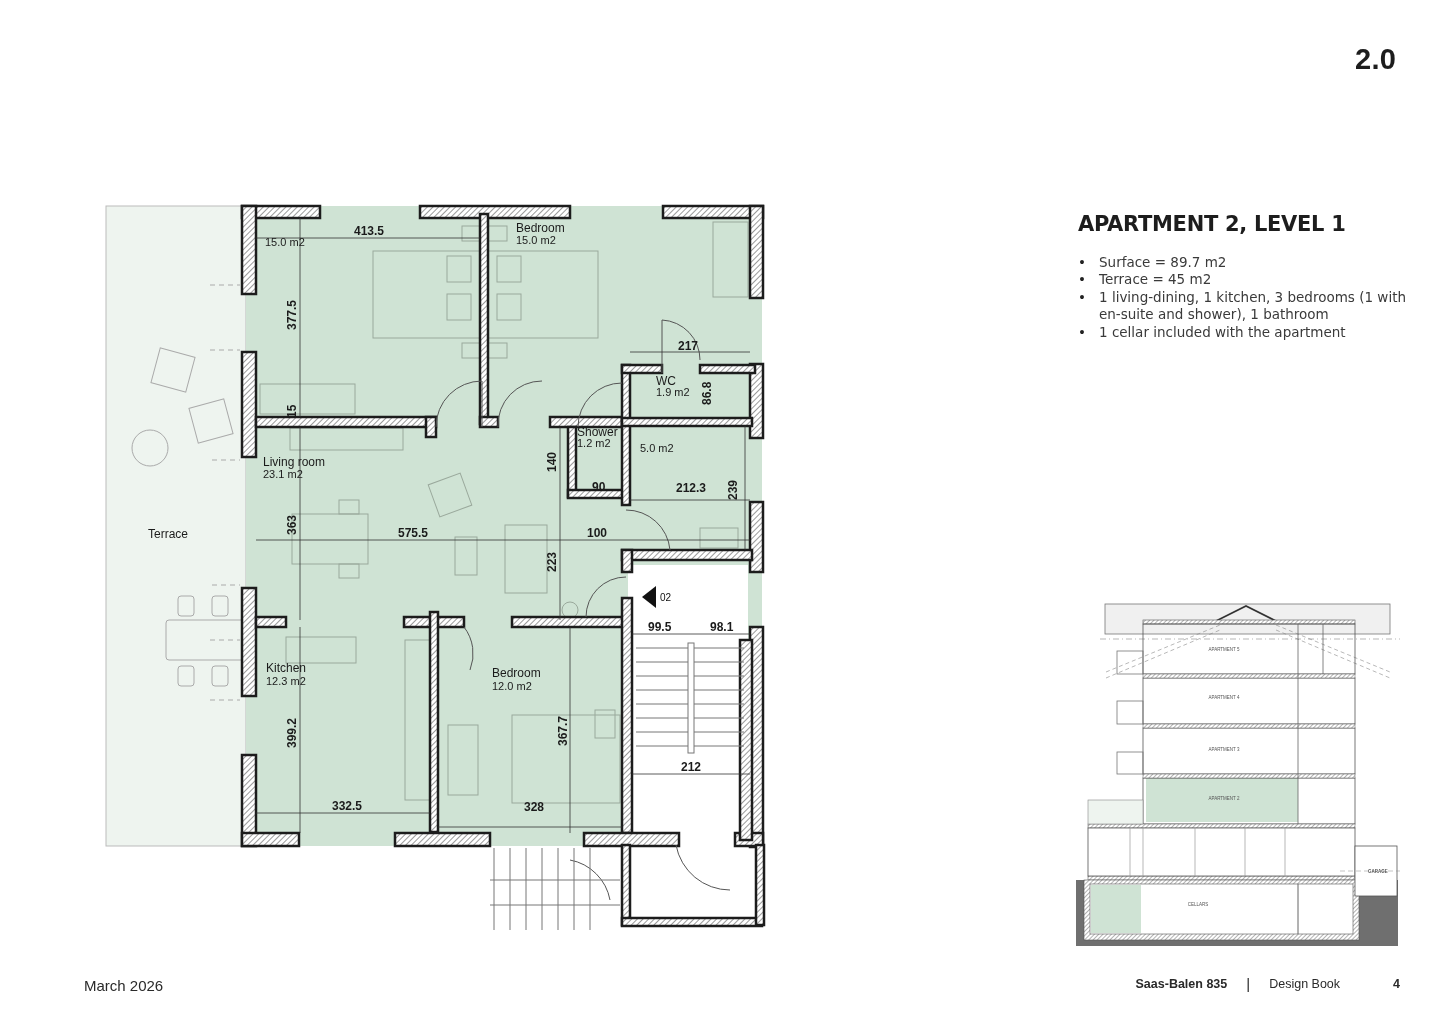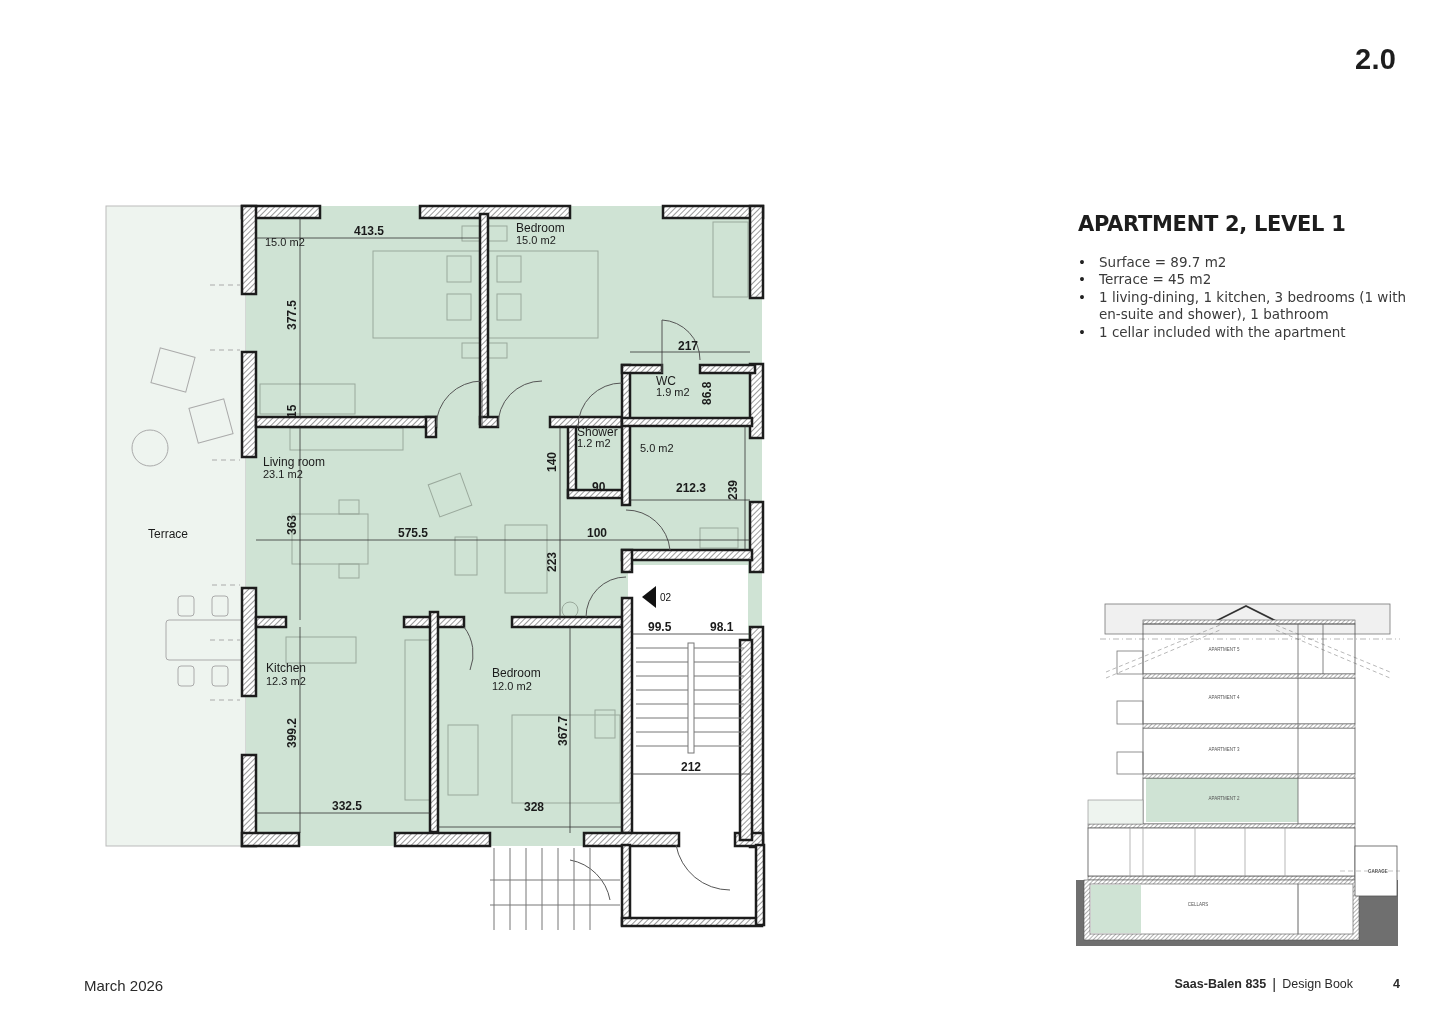--- a/index.html
+++ b/index.html
@@ -3,21 +3,21 @@
 <meta charset="utf-8">
 <style>
   html, body { margin:0; padding:0; background:#ffffff; }
   body { width:1440px; height:1019px; position:relative; overflow:hidden; font-family:"Liberation Sans", sans-serif; color:#1d1d1d; }
   .chapter { position:absolute; right:44px; top:42px; text-align:right; font-weight:bold; font-size:29px; line-height:34px; letter-spacing:0.2px; }
   .apt-title { position:absolute; left:1078px; top:212px; font-family:"DejaVu Sans", sans-serif; font-weight:bold; font-size:21px; letter-spacing:-0.3px;text-align:right; }
   .spec-list { position:absolute; left:1078px; top:254px; width:330px; margin:0; padding:0; list-style:none; font-family:"DejaVu Sans", sans-serif; font-size:13.5px; line-height:17.4px; color:#3a3a3a; }
   .spec-list li { position:relative; padding-left:21px; }
   .spec-list li::before { content:"•"; position:absolute; left:0; top:0; color:#222; }
   .footer-left { position:absolute; left:68px; top:977px; font-size:15px; color:#2a2a2a;margin-left:16px; }
-  .footer-right { position:absolute; right:40px; top:977px; font-size:12.5px; color:#2a2a2a; display:flex; align-items:center; gap:0; }
+  .footer-right { position:absolute; right:40px; top:977px; font-size:12.5px; color:#2a2a2a; display:flex; align-items:center; gap:13px; }
   .footer-right .proj { font-weight:bold; }
   .footer-right .sep { margin:0 6px; font-size:15px; line-height:12px; }
   .footer-right .page { font-weight:bold; margin-left:40px; }
   .plan { position:absolute; left:100px; top:200px; width:690px; height:735px; }
   .section { position:absolute; left:1076px; top:600px; width:330px; height:350px; }
   svg text { font-family:"Liberation Sans", sans-serif; }
 </style>
 </head>
 <body>
 

